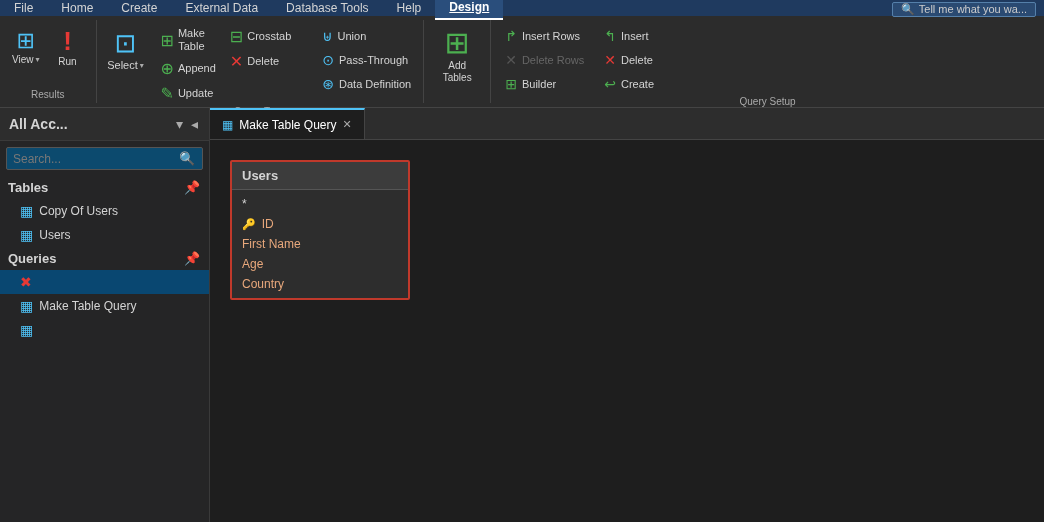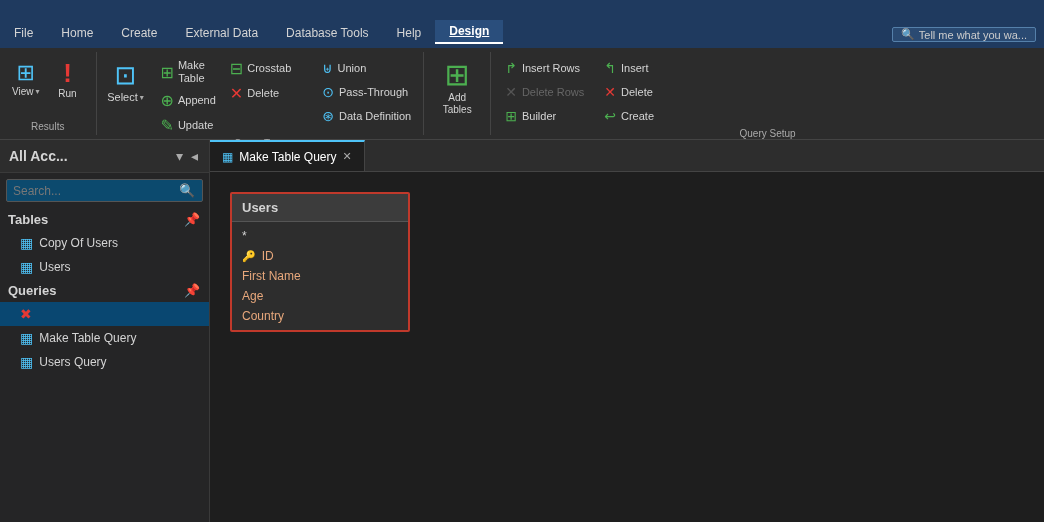--- a/index.html
+++ b/index.html
@@ -18,22 +18,22 @@
     .ribbon {
       background: #1f3a5f;
       flex-shrink: 0;
     }
 
     
     .menu-bar {
       display: flex;
       background: #1f3a5f;
       padding: 4px 0 4px 0;
-      height: 48px;
-      align-items: flex-end;
+      height: 16px;
+      align-items: center;
     }
     .menu-item {
       padding: 4px 14px;
       font-size: 12px;
       color: #d4d4d4;
       cursor: pointer;
       display: flex;
       align-items: center;
     }
     .menu-item.design-tab {
@@ -534,21 +534,20 @@
     </div>
     <div class="sidebar-item active">
       <span class="item-icon icon-query-delete">✖</span>
     </div>
     <div class="sidebar-item">
       <span class="item-icon icon-query-make">▦</span>
       <span class="item-label">Make Table Query</span>
     </div>
     <div class="sidebar-item">
       <span class="item-icon icon-query-users">▦</span>
-      <span class="item-label">Users Query</span>
     </div>
   </div>
 
   <div class="content-area">
 
     <div class="tab-bar">
       <div class="tab active">
         <span class="tab-icon">▦</span>
         <span>Make Table Query</span>
         <span class="close-icon">✕</span>

